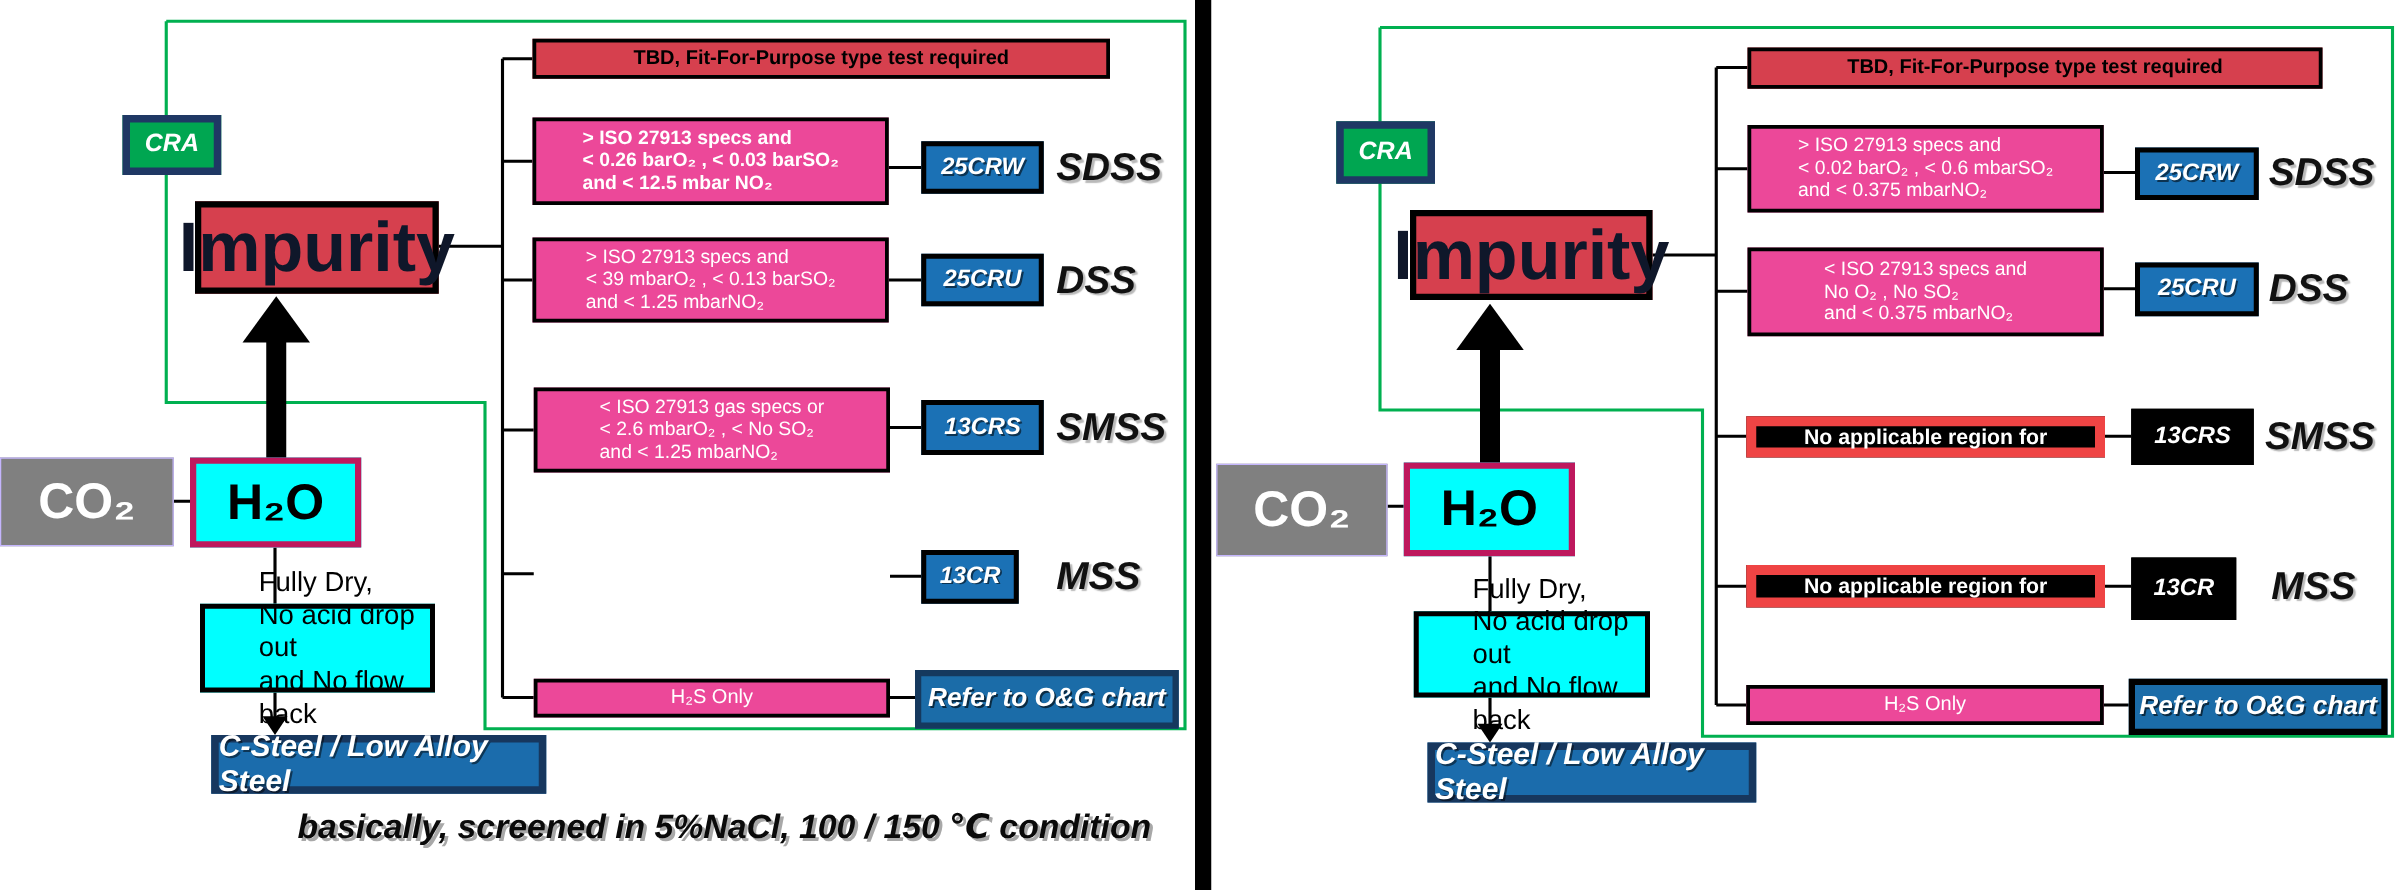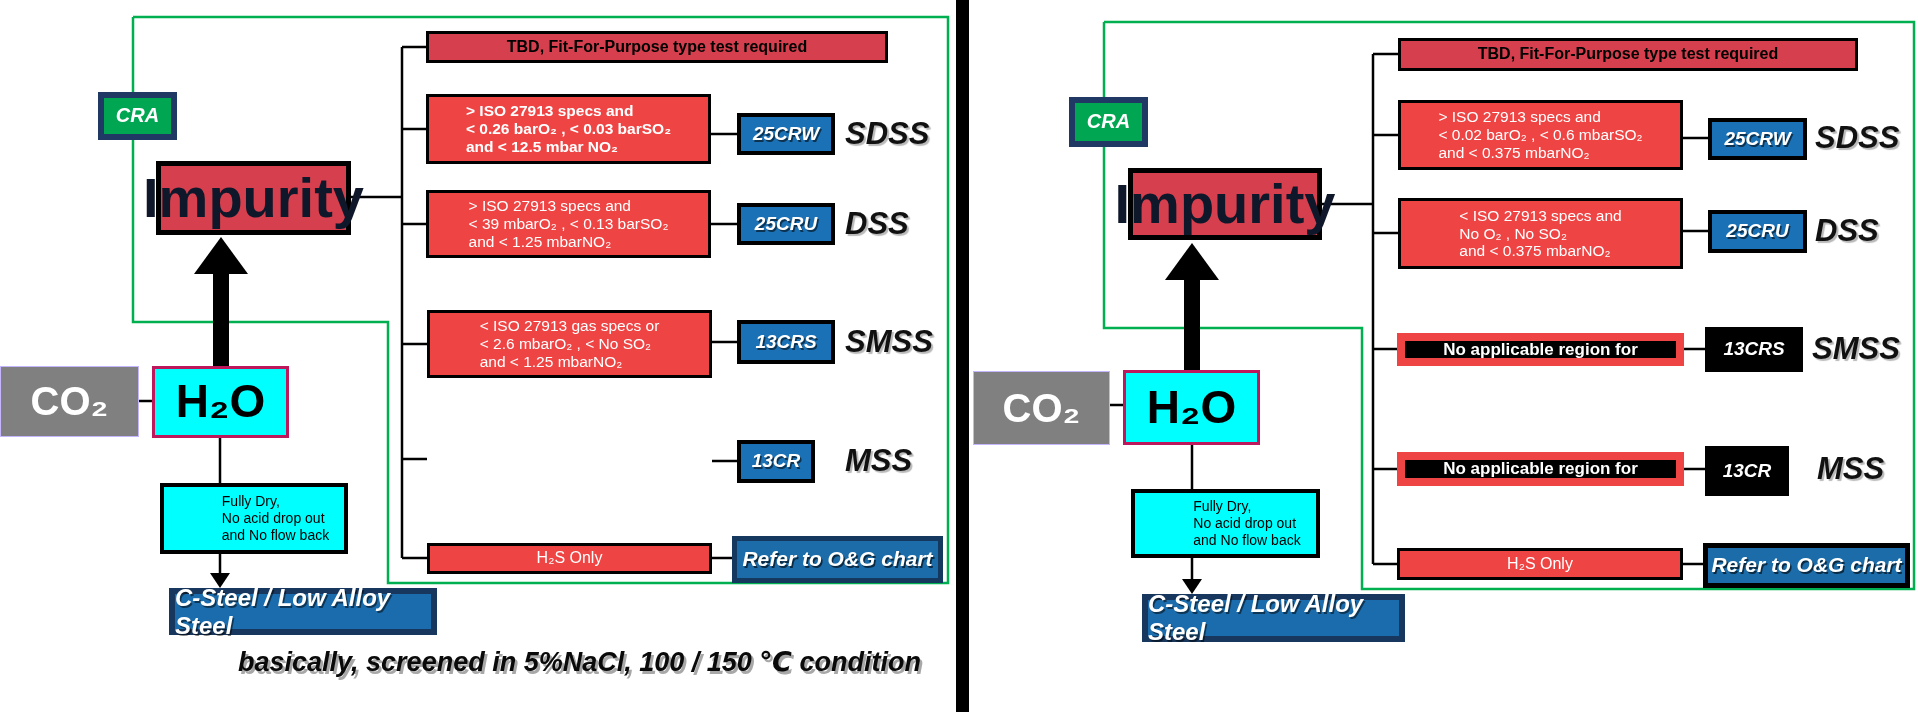--- a/index.html
+++ b/index.html
@@ -7,21 +7,21 @@
     position:relative;width:1918px;height:712px;background:#ffffff;overflow:hidden;
     font-family:"Liberation Sans","DejaVu Sans",sans-serif;
   }
   #stage *{box-sizing:border-box;}
   svg.layer{position:absolute;left:0;top:0;}
   
   .box{
     position:absolute;display:flex;align-items:center;justify-content:center;
     white-space:pre-line;line-height:1.16;
   }
-  .cond{background:#ef4444;border:3px solid #000;color:#fff;font-size:15.5px;}
+  .cond{background:#ec4899;border:3px solid #000;color:#fff;font-size:15.5px;}
   .cond.boldtxt{font-weight:bold;}
   .tbd{background:#d6404e;border:3px solid #000;color:#000;font-weight:bold;font-size:16px;}
   .black-strip{background:#000;border:8px solid #ef4444;color:#fff;font-weight:bold;font-size:17px;}
   .code{
     background:#1b71b5;border:4px solid #000;color:#fff;
     font-weight:bold;font-style:italic;font-size:19px;
     text-shadow:1.5px 1.5px 0 rgba(0,0,0,0.55);
   }
   .code.black-code{background:#000;border-color:#000;}
   .refer{
@@ -33,22 +33,22 @@
   .klass{
     position:absolute;color:#111;font-weight:bold;font-style:italic;font-size:31px;
     text-shadow:2px 2px 1px #b9b9b9;white-space:nowrap;line-height:38px;
   }
   .cra{
     background:#00a651;border:6px solid #1f3864;color:#fff;
     font-weight:bold;font-style:italic;font-size:20px;
   }
   .impurity{background:#d6404e;border:5px solid #000;color:#0f172a;font-weight:bold;font-size:56px;}
   .co2box{background:#808080;border:1px solid #c4b5fd;color:#ffffff;font-weight:bold;font-size:40px;}
-  .h2obox{background:#00ffff;border:3px solid #be185d;color:#000;font-weight:bold;font-size:46px;}
-  .fullydry{background:#00ffff;border:4px solid #000;color:#000;font-size:14px;line-height:1.2;padding-left:43px;}
+  .h2obox{background:#00ffff;border:5px solid #be185d;color:#000;font-weight:bold;font-size:40px;}
+  .fullydry{background:#00ffff;border:4px solid #000;color:#000;font-size:22px;line-height:1.2;padding-left:43px;}
   .csteel{
     background:#1b6cac;border:6px solid #17375e;color:#fff;
     font-weight:bold;font-style:italic;font-size:24px;
     text-shadow:1.5px 1.5px 0 rgba(0,0,0,0.5);
   }
   .caption{
     position:absolute;color:#0a0a0a;font-weight:bold;font-style:italic;font-size:27px;
     white-space:nowrap;text-shadow:2.5px 2.5px 0 #a8a8a8;
   }
   .divider{position:absolute;background:#000;}

